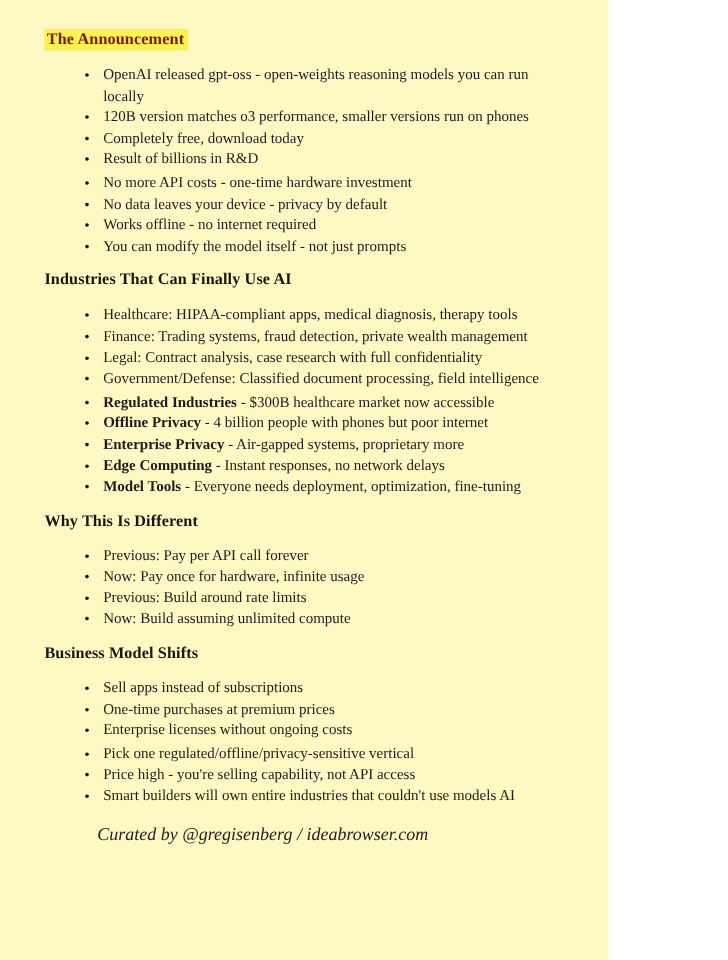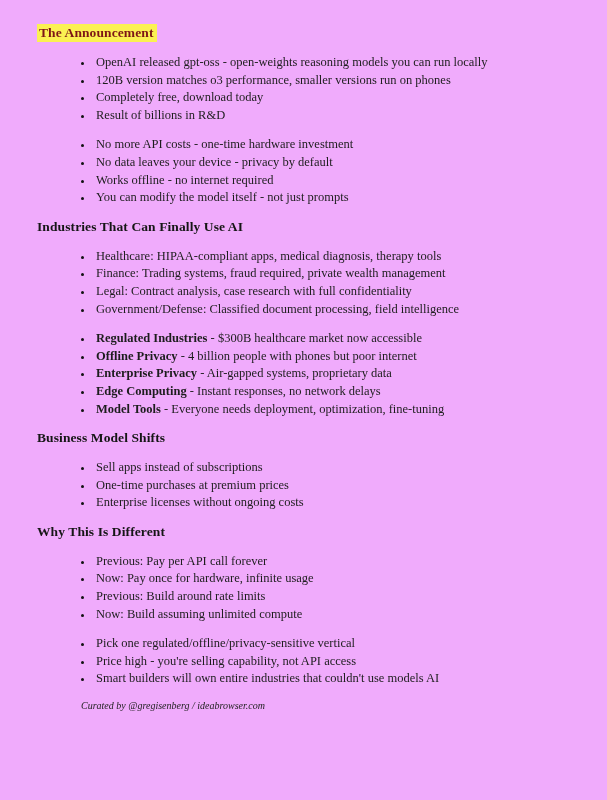--- a/index.html
+++ b/index.html
@@ -10,56 +10,56 @@
   body {
     width: 607px;
     height: 800px;
     overflow: hidden;
     font-family: "Liberation Serif", "DejaVu Serif", serif;
     color: #1d1d1d;
     -webkit-font-smoothing: antialiased;
   }
   .page {
     box-sizing: border-box;
-    width: 607px;
+    width: 507px;
     height: 800px;
     padding: 25px 38px 0 37px;
-    background: #f0abfc;
+    background: #fef9c3;
   }
   section { margin: 0; }
   h2 {
     font-size: 13.5px;
     line-height: 16px;
     font-weight: bold;
     margin: 11px 0 13px 0;
     color: #161616;
     letter-spacing: 0.1px;
   }
   section:first-of-type h2 { margin-top: 0; }
   h2.accent .hl-span {
     color: var(--accent, #7d1616);
     background: var(--highlight, #fbf152);
     padding: 1px 3px 2px 2px;
   }
   ul {
-    margin: 12px;
+    margin: 2px;
     padding: 0 0 0 45px;
     list-style: disc;
   }
   li {
     font-size: 12.5px;
     line-height: 17.6px;
     padding-left: 2px;
   }
   li::marker { font-size: 11.5px; color: #111; }
   li strong { font-weight: bold; }
   .footer {
-    margin: 3px 0 0 44px;
+    margin: 15px 0 0 44px;
     font-style: italic;
-    font-size: 10px;
+    font-size: 15px;
     color: #222222;
   }
 </style>
 </head>
 <body>
 
 <main class="page">
   <div id="sections">
   <section>
     <h2 class="accent"><span class="hl-span">The Announcement</span></h2>
@@ -84,67 +84,67 @@
 
   <li><strong></strong><span>You can modify the model itself - not just prompts</span></li>
 </ul>
   </section>
 
   <section>
     <h2><span class="hl-span">Industries That Can Finally Use AI</span></h2>
     <ul>
   <li><strong></strong><span>Healthcare: HIPAA-compliant apps, medical diagnosis, therapy tools</span></li>
 
-  <li><strong></strong><span>Finance: Trading systems, fraud required, private wealth management</span></li>
+  <li><strong></strong><span>Finance: Trading systems, fraud detection, private wealth management</span></li>
 
   <li><strong></strong><span>Legal: Contract analysis, case research with full confidentiality</span></li>
 
   <li><strong></strong><span>Government/Defense: Classified document processing, field intelligence</span></li>
 </ul>
   </section>
 
   <section>
     <ul>
   <li><strong>Regulated Industries</strong><span> - $300B healthcare market now accessible</span></li>
 
   <li><strong>Offline Privacy</strong><span> - 4 billion people with phones but poor internet</span></li>
 
-  <li><strong>Enterprise Privacy</strong><span> - Air-gapped systems, proprietary data</span></li>
+  <li><strong>Enterprise Privacy</strong><span> - Air-gapped systems, proprietary more</span></li>
 
   <li><strong>Edge Computing</strong><span> - Instant responses, no network delays</span></li>
 
   <li><strong>Model Tools</strong><span> - Everyone needs deployment, optimization, fine-tuning</span></li>
-</ul>
-  </section>
-
-  <section>
-    <h2><span class="hl-span">Business Model Shifts</span></h2>
-    <ul>
-  <li><strong></strong><span>Sell apps instead of subscriptions</span></li>
-
-  <li><strong></strong><span>One-time purchases at premium prices</span></li>
-
-  <li><strong></strong><span>Enterprise licenses without ongoing costs</span></li>
 </ul>
   </section>
 
   <section>
     <h2><span class="hl-span">Why This Is Different</span></h2>
     <ul>
   <li><strong></strong><span>Previous: Pay per API call forever</span></li>
 
   <li><strong></strong><span>Now: Pay once for hardware, infinite usage</span></li>
 
   <li><strong></strong><span>Previous: Build around rate limits</span></li>
 
   <li><strong></strong><span>Now: Build assuming unlimited compute</span></li>
 </ul>
   </section>
 
   <section>
+    <h2><span class="hl-span">Business Model Shifts</span></h2>
+    <ul>
+  <li><strong></strong><span>Sell apps instead of subscriptions</span></li>
+
+  <li><strong></strong><span>One-time purchases at premium prices</span></li>
+
+  <li><strong></strong><span>Enterprise licenses without ongoing costs</span></li>
+</ul>
+  </section>
+
+  <section>
     <ul>
   <li><strong></strong><span>Pick one regulated/offline/privacy-sensitive vertical</span></li>
 
   <li><strong></strong><span>Price high - you're selling capability, not API access</span></li>
 
   <li><strong></strong><span>Smart builders will own entire industries that couldn't use models AI</span></li>
 </ul>
   </section>
 </div>
   <p class="footer">Curated by @gregisenberg / ideabrowser.com</p>

